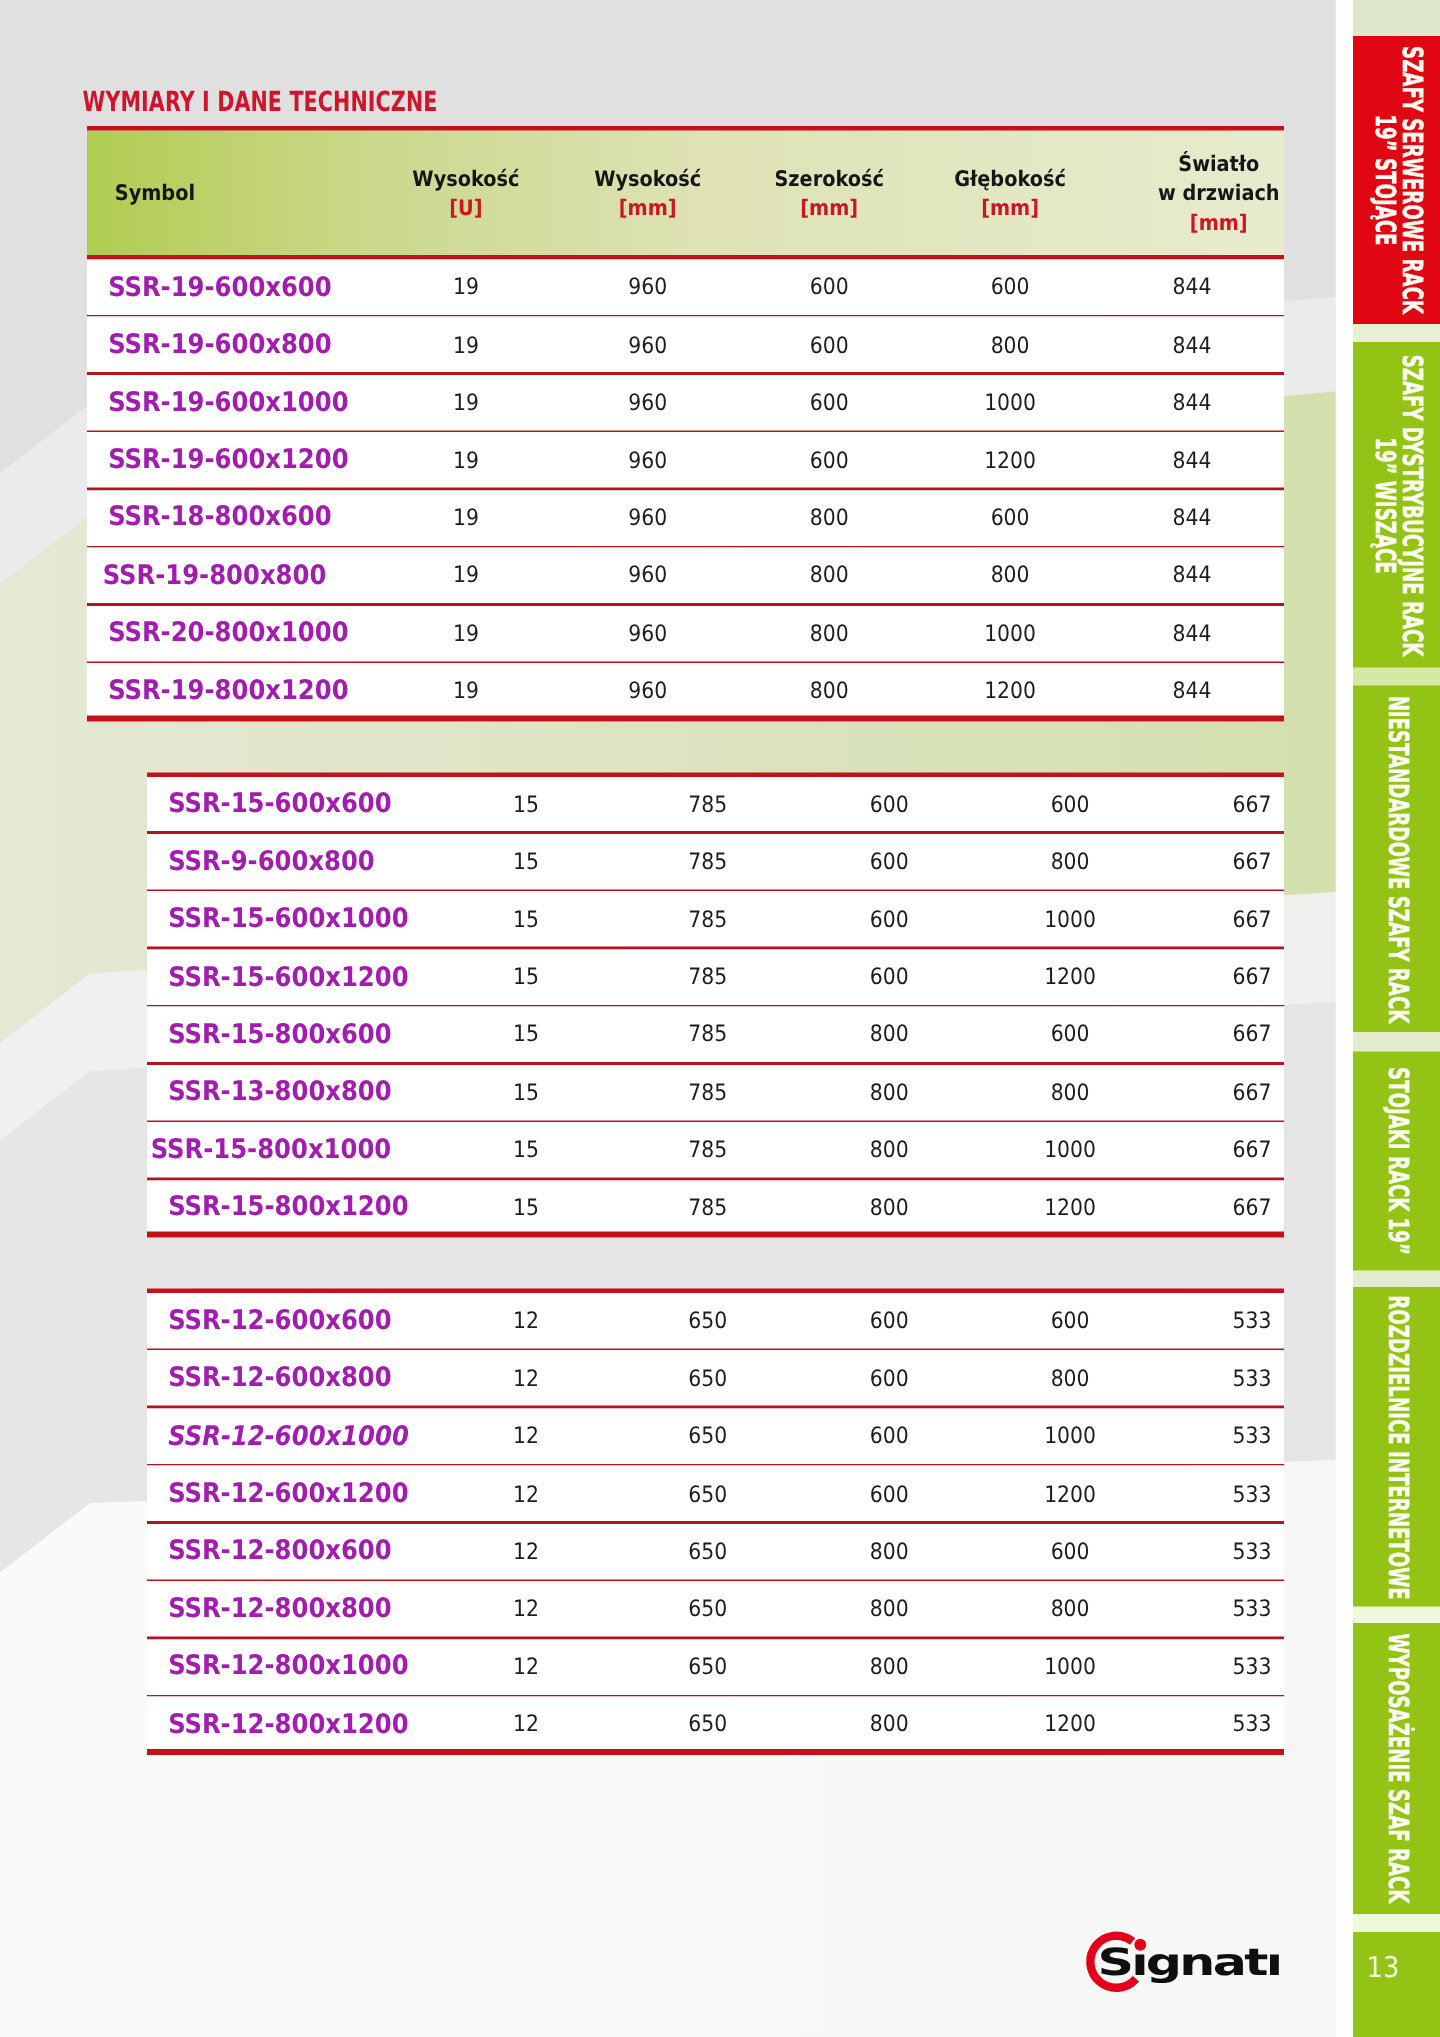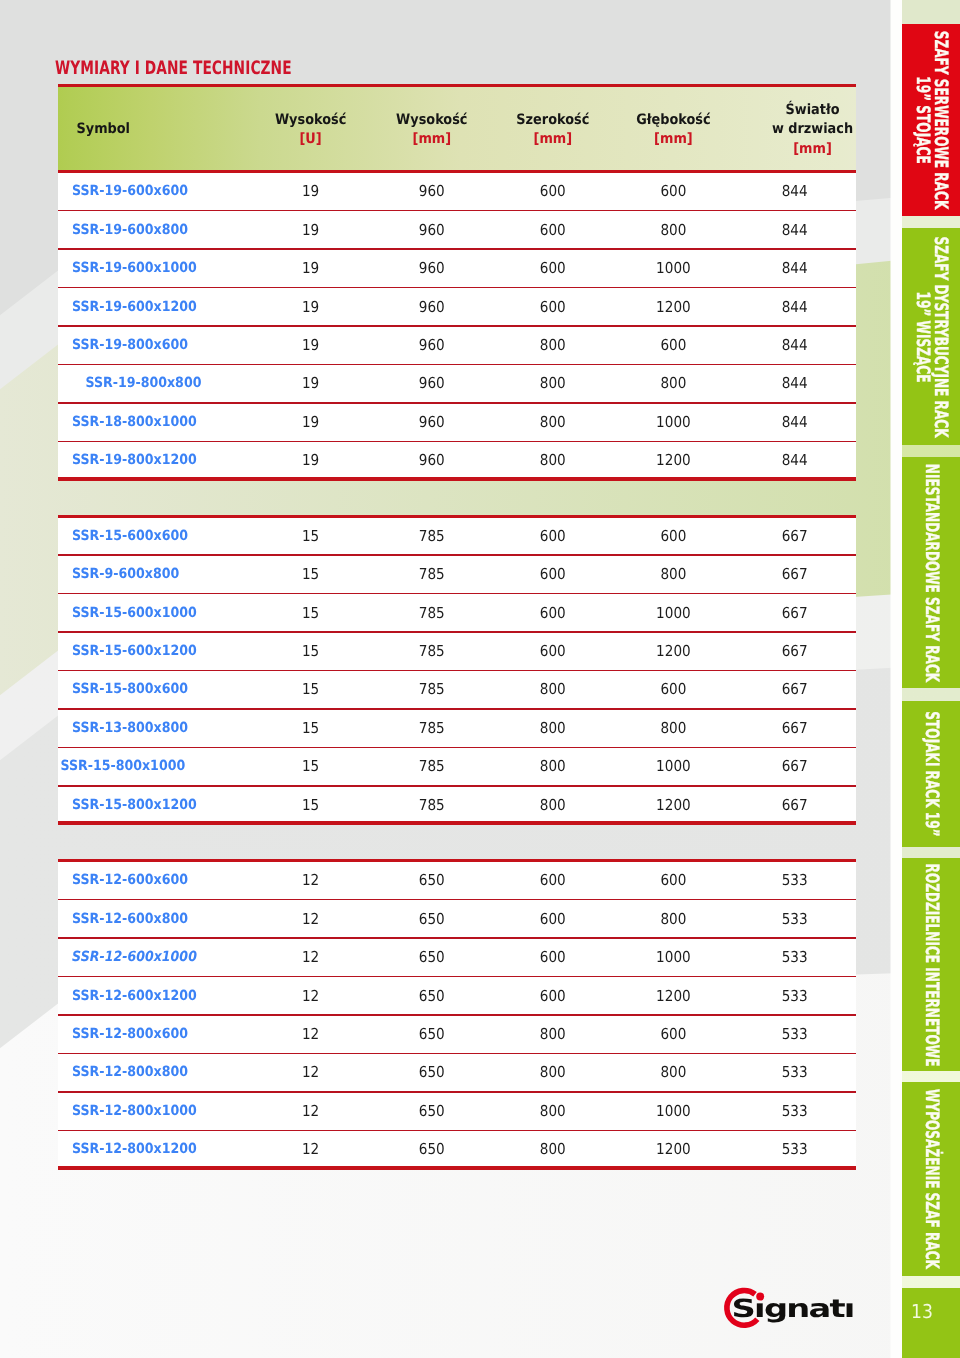--- a/index.html
+++ b/index.html
@@ -27,28 +27,28 @@
     border-top:3.6px solid #c5121a;border-bottom:3.6px solid #c5121a;
     background:linear-gradient(to right,#b0cc50 0%,#b2cd55 1.6%,#bfd26d 11.6%,#cbd98f 25.4%,#dee2b4 50.4%,#e7ebcd 98%,#e8ebcf 100%);
   }
   .hcell{position:absolute;top:0;height:100%;display:flex;flex-direction:column;
          align-items:center;justify-content:center;line-height:19.7px;padding-top:4px;}
   .hcell .l1{font-size:14.3px;font-weight:bold;color:#161616;white-space:nowrap;}
   .hcell .l2{font-size:14.3px;font-weight:bold;color:#cc1622;white-space:nowrap;}
   #hsym{align-items:flex-start;justify-content:center;}
 
   .grp{position:relative;}
-  .grp.g2,.grp.g3{border-top:3.6px solid #c5121a;}
+  .grp.g2,.grp.g3{border-top:3.6px solid #c5121a;margin-left:40px;}
   .row{position:relative;height:38.44px;background:#fff;}
   .row:after{content:"";position:absolute;left:0;right:0;bottom:0;height:1.55px;background:#b8121f;}
   .grp .row:last-child:after{height:3.6px;background:#c5121a;}
   .gap{height:34px;}
   .cell{position:absolute;top:0;height:100%;display:flex;align-items:center;justify-content:center;
         font-size:15.1px;color:#1d1d1d;white-space:nowrap;padding-bottom:2px;}
-  .sym{justify-content:flex-start;font-weight:bold;font-size:14px;color:#3b82f6;}
+  .sym{justify-content:flex-start;font-weight:bold;font-size:18px;color:#a21caf;}
 
   
   #tabs{position:absolute;left:902px;top:0;width:58px;height:1358px;z-index:4;}
   .tab{position:absolute;left:0;width:58px;overflow:hidden;}
   .tab .tl{
     position:absolute;left:50%;top:50%;
     transform:translate(-50%,-50%) rotate(90deg) scaleX(.732);
     transform-origin:center center;
     white-space:nowrap;text-align:center;
     font-family:"DejaVu Sans Condensed","DejaVu Sans",sans-serif;
@@ -152,37 +152,37 @@
         </div>
         <div class="row">
           <div class="cell sym" style="left: 14.6px;">SSR-19-600x1200</div>
           <div class="cell" style="left: 193.1px; width: 120px;">19</div>
           <div class="cell" style="left: 314.3px; width: 120px;">960</div>
           <div class="cell" style="left: 435.3px; width: 120px;">600</div>
           <div class="cell" style="left: 555.9px; width: 120px;">1200</div>
           <div class="cell" style="left: 677.2px; width: 120px;">844</div>
         </div>
         <div class="row">
-          <div class="cell sym" style="left: 14.6px;">SSR-19-800x600</div>
-          <div class="cell" style="left: 193.1px; width: 120px;">19</div>
-          <div class="cell" style="left: 314.3px; width: 120px;">960</div>
-          <div class="cell" style="left: 435.3px; width: 120px;">800</div>
-          <div class="cell" style="left: 555.9px; width: 120px;">600</div>
-          <div class="cell" style="left: 677.2px; width: 120px;">844</div>
-        </div>
-        <div class="row">
-          <div class="cell sym" style="left: 28px;">SSR-19-800x800</div>
-          <div class="cell" style="left: 193.1px; width: 120px;">19</div>
-          <div class="cell" style="left: 314.3px; width: 120px;">960</div>
-          <div class="cell" style="left: 435.3px; width: 120px;">800</div>
-          <div class="cell" style="left: 555.9px; width: 120px;">800</div>
-          <div class="cell" style="left: 677.2px; width: 120px;">844</div>
-        </div>
-        <div class="row">
-          <div class="cell sym" style="left: 14.6px;">SSR-18-800x1000</div>
+          <div class="cell sym" style="left: 14.6px;">SSR-18-800x600</div>
+          <div class="cell" style="left: 193.1px; width: 120px;">19</div>
+          <div class="cell" style="left: 314.3px; width: 120px;">960</div>
+          <div class="cell" style="left: 435.3px; width: 120px;">800</div>
+          <div class="cell" style="left: 555.9px; width: 120px;">600</div>
+          <div class="cell" style="left: 677.2px; width: 120px;">844</div>
+        </div>
+        <div class="row">
+          <div class="cell sym" style="left: 11px;">SSR-19-800x800</div>
+          <div class="cell" style="left: 193.1px; width: 120px;">19</div>
+          <div class="cell" style="left: 314.3px; width: 120px;">960</div>
+          <div class="cell" style="left: 435.3px; width: 120px;">800</div>
+          <div class="cell" style="left: 555.9px; width: 120px;">800</div>
+          <div class="cell" style="left: 677.2px; width: 120px;">844</div>
+        </div>
+        <div class="row">
+          <div class="cell sym" style="left: 14.6px;">SSR-20-800x1000</div>
           <div class="cell" style="left: 193.1px; width: 120px;">19</div>
           <div class="cell" style="left: 314.3px; width: 120px;">960</div>
           <div class="cell" style="left: 435.3px; width: 120px;">800</div>
           <div class="cell" style="left: 555.9px; width: 120px;">1000</div>
           <div class="cell" style="left: 677.2px; width: 120px;">844</div>
         </div>
         <div class="row">
           <div class="cell sym" style="left: 14.6px;">SSR-19-800x1200</div>
           <div class="cell" style="left: 193.1px; width: 120px;">19</div>
           <div class="cell" style="left: 314.3px; width: 120px;">960</div>

